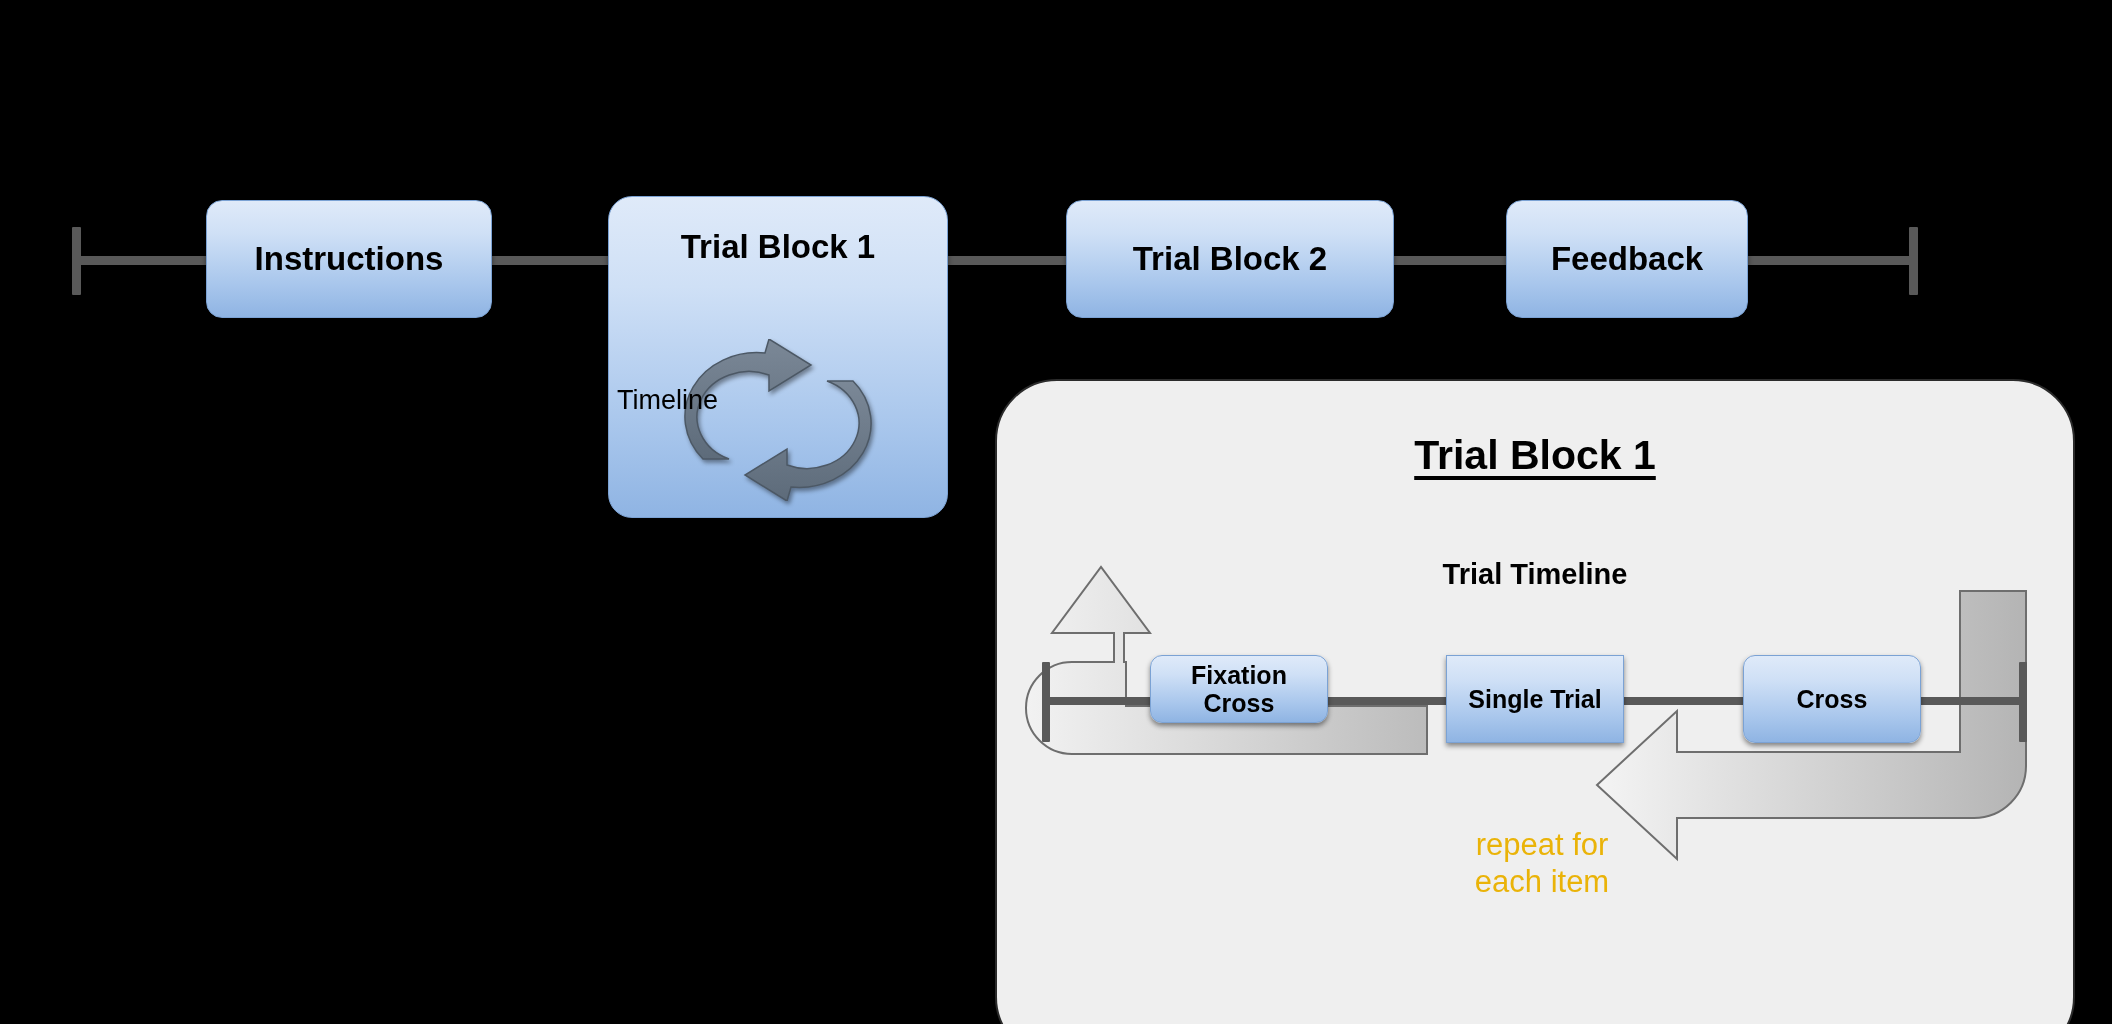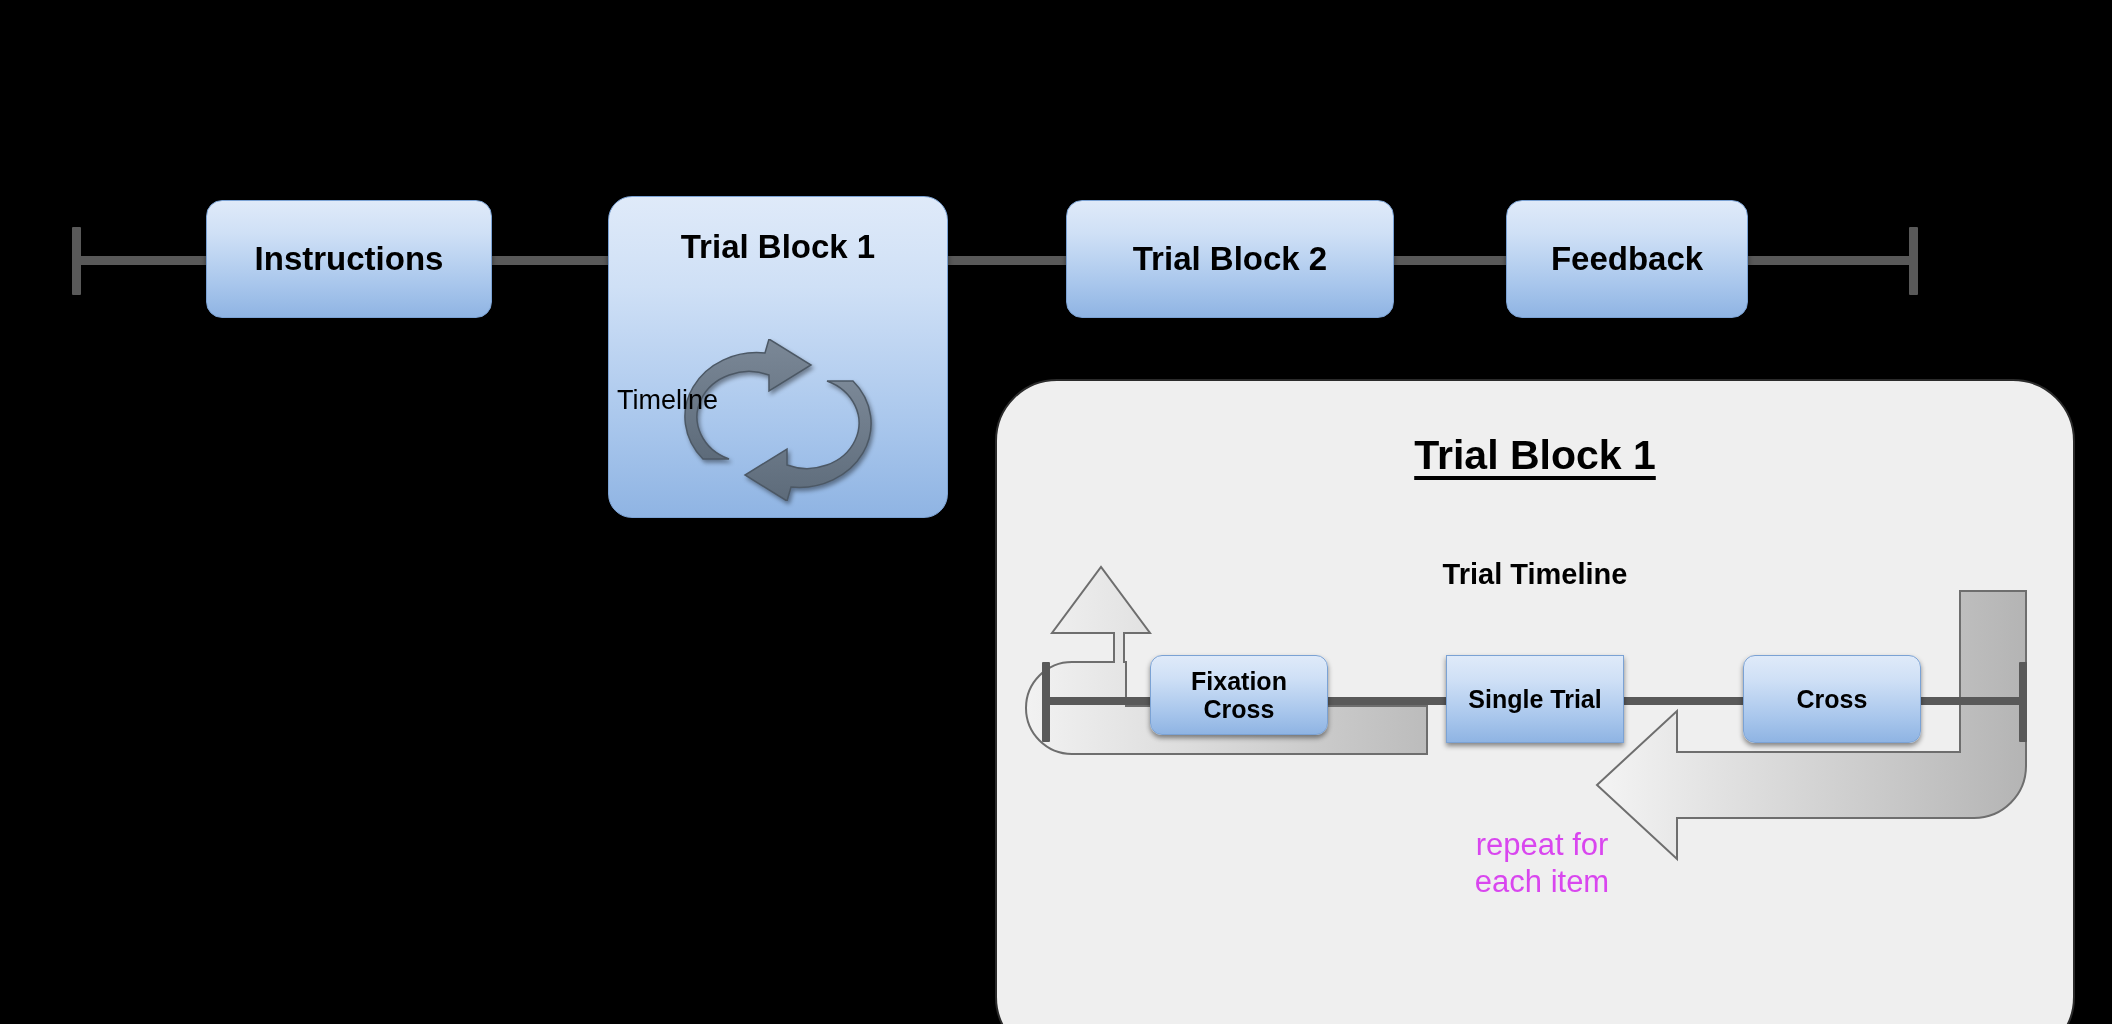--- a/index.html
+++ b/index.html
@@ -54,29 +54,29 @@
                font-size:41px;font-weight:bold;color:#000;
                text-decoration:underline;text-underline-offset:7px;}
   #panel-subtitle{position:absolute;left:0;right:0;top:177px;text-align:center;
                   font-size:29px;font-weight:bold;color:#000;}
 
   
   #in-line{left:1046px;top:697px;width:981px;height:8px;}
   #in-tick-left{left:1042px;top:662px;height:80px;width:8px;}
   #in-tick-right{left:2019px;top:662px;height:80px;width:8px;}
 
-  #node-fixation{left:1150px;top:655px;width:178px;height:80px;font-size:25px;border-radius:12px;}
+  #node-fixation{left:1150px;top:655px;width:178px;height:68px;font-size:25px;border-radius:12px;}
   #node-single{left:1446px;top:655px;width:178px;height:88px;font-size:25px;border-radius:0;}
   #node-pause{left:1743px;top:655px;width:178px;height:88px;font-size:25px;border-radius:12px;}
 
   
   #loop-svg{position:absolute;left:0;top:0;width:1080px;height:680px;pointer-events:none;}
 
   #loop-label{position:absolute;left:1457px;top:827px;width:170px;text-align:center;
-              font-size:31px;color:#d946ef;line-height:1.18;}
+              font-size:31px;color:#eab308;line-height:1.18;}
   #loop-label span{display:block;}
 </style>
 </head>
 <body>
 
 <div id="stage">
 
   <div class="tl-line" id="top-line"></div>
   <div class="tl-tick" id="top-tick-left"></div>
   <div class="tl-tick" id="top-tick-right"></div>

